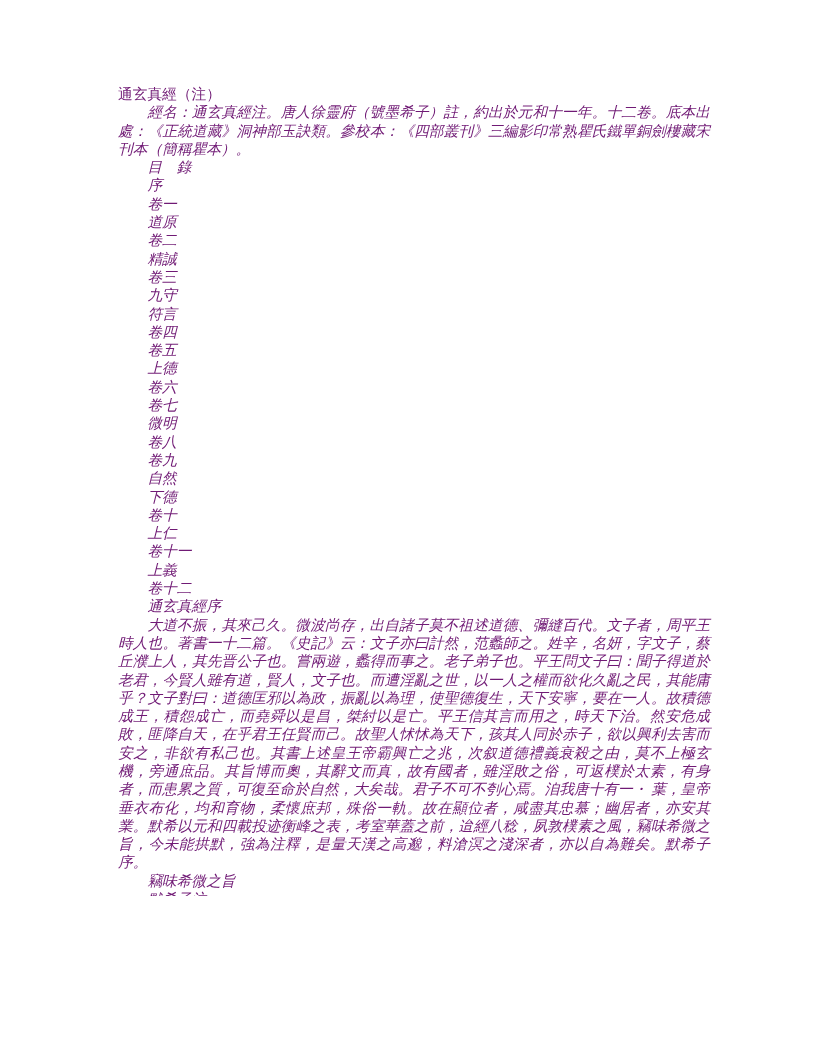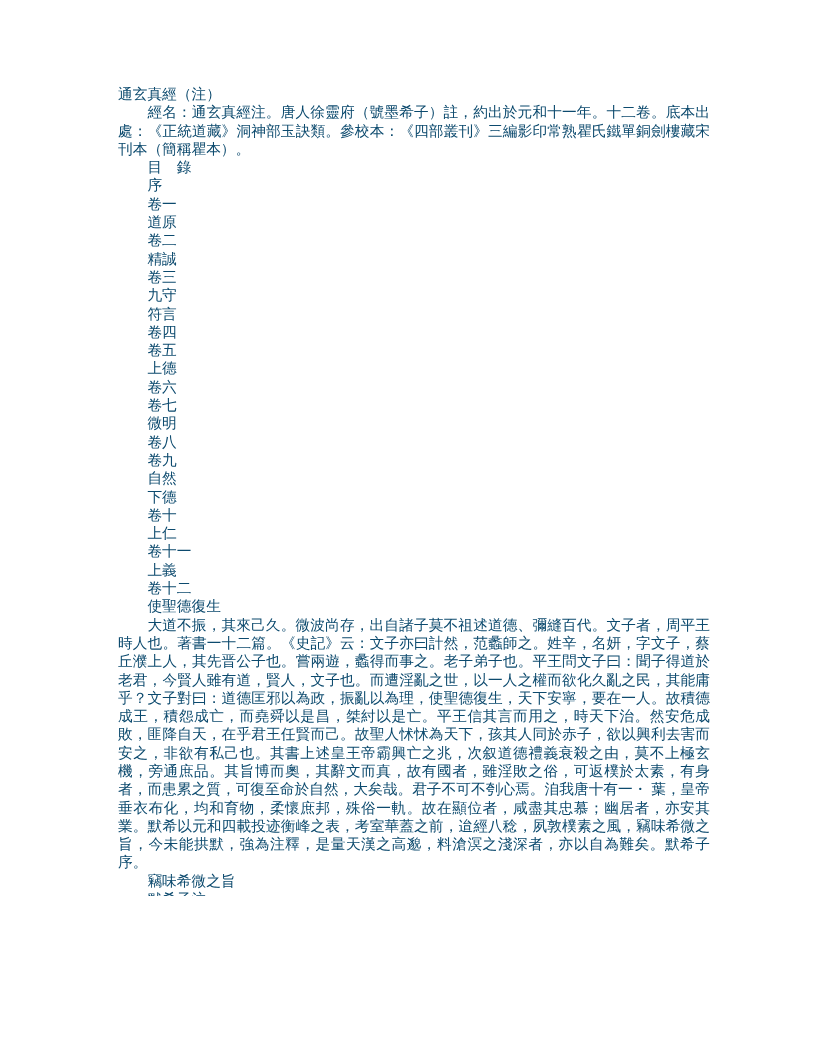--- a/index.html
+++ b/index.html
@@ -10,28 +10,29 @@
   .page {
     position: relative;
     width: 816px;
     height: 896px;
     box-sizing: border-box;
     background: #ffffff;
     padding: 85px 106px 0 118px;
     font-family: "Liberation Serif", "DejaVu Serif", serif;
     font-size: 14.7px;
     line-height: 18.3px;
-    color: #0c4a6e;
+    color: #701a75;
     overflow: hidden;
   }
   .line {
     white-space: pre-wrap;
   }
   .indent {
     text-indent: 2em;
+    font-style: italic;
   }
   .para {
     text-align: justify;
     text-justify: inter-ideograph;
   }
 </style>
 </head>
 <body>
 
 <div class="page">
@@ -59,21 +60,21 @@
   <div class="line indent">卷八</div>
   <div class="line indent">卷九</div>
   <div class="line indent">自然</div>
   <div class="line indent">下德</div>
   <div class="line indent">卷十</div>
   <div class="line indent">上仁</div>
   <div class="line indent">卷十一</div>
   <div class="line indent">上義</div>
   <div class="line indent">卷十二</div>
 
-  <div class="line indent">使聖德復生</div>
+  <div class="line indent">通玄真經序</div>
 
   <div class="line indent para">大道不振，其來己久。微波尚存，出自諸子莫不祖述道德、彌縫百代。文子者，周平王時人也。著書一十二篇。《史記》云：文子亦曰計然，范蠡師之。姓辛，名妍，字文子，蔡丘濮上人，其先晋公子也。嘗兩遊，蠡得而事之。老子弟子也。平王問文子曰：聞子得道於老君，今賢人雖有道，賢人，文子也。而遭淫亂之世，以一人之權而欲化久亂之民，其能庸乎？文子對曰：道德匡邪以為政，振亂以為理，使聖德復生，天下安寧，要在一人。故積德成王，積怨成亡，而堯舜以是昌，桀紂以是亡。平王信其言而用之，時天下治。然安危成敗，匪降自天，在乎君王任賢而己。故聖人怵怵為天下，孩其人同於赤子，欲以興利去害而安之，非欲有私己也。其書上述皇王帝霸興亡之兆，次叙道德禮義衰殺之由，莫不上極玄機，旁通庶品。其旨博而奧，其辭文而真，故有國者，雖淫敗之俗，可返樸於太素，有身者，而患累之質，可復至命於自然，大矣哉。君子不可不刳心焉。洎我唐十有一・ 葉，皇帝垂衣布化，均和育物，柔懷庶邦，殊俗一軌。故在顯位者，咸盡其忠慕；幽居者，亦安其業。默希以元和四載投迹衡峰之表，考室華蓋之前，迨經八稔，夙敦樸素之風，竊味希微之旨，今未能拱默，強為注釋，是量天漢之高邈，料滄溟之淺深者，亦以自為難矣。默希子序。</div>
 
   <div class="line indent">竊味希微之旨</div>
   <div class="line indent">默希子注</div>
   <div class="line indent">道原</div>
 
 </div>
 
 </body></html>

